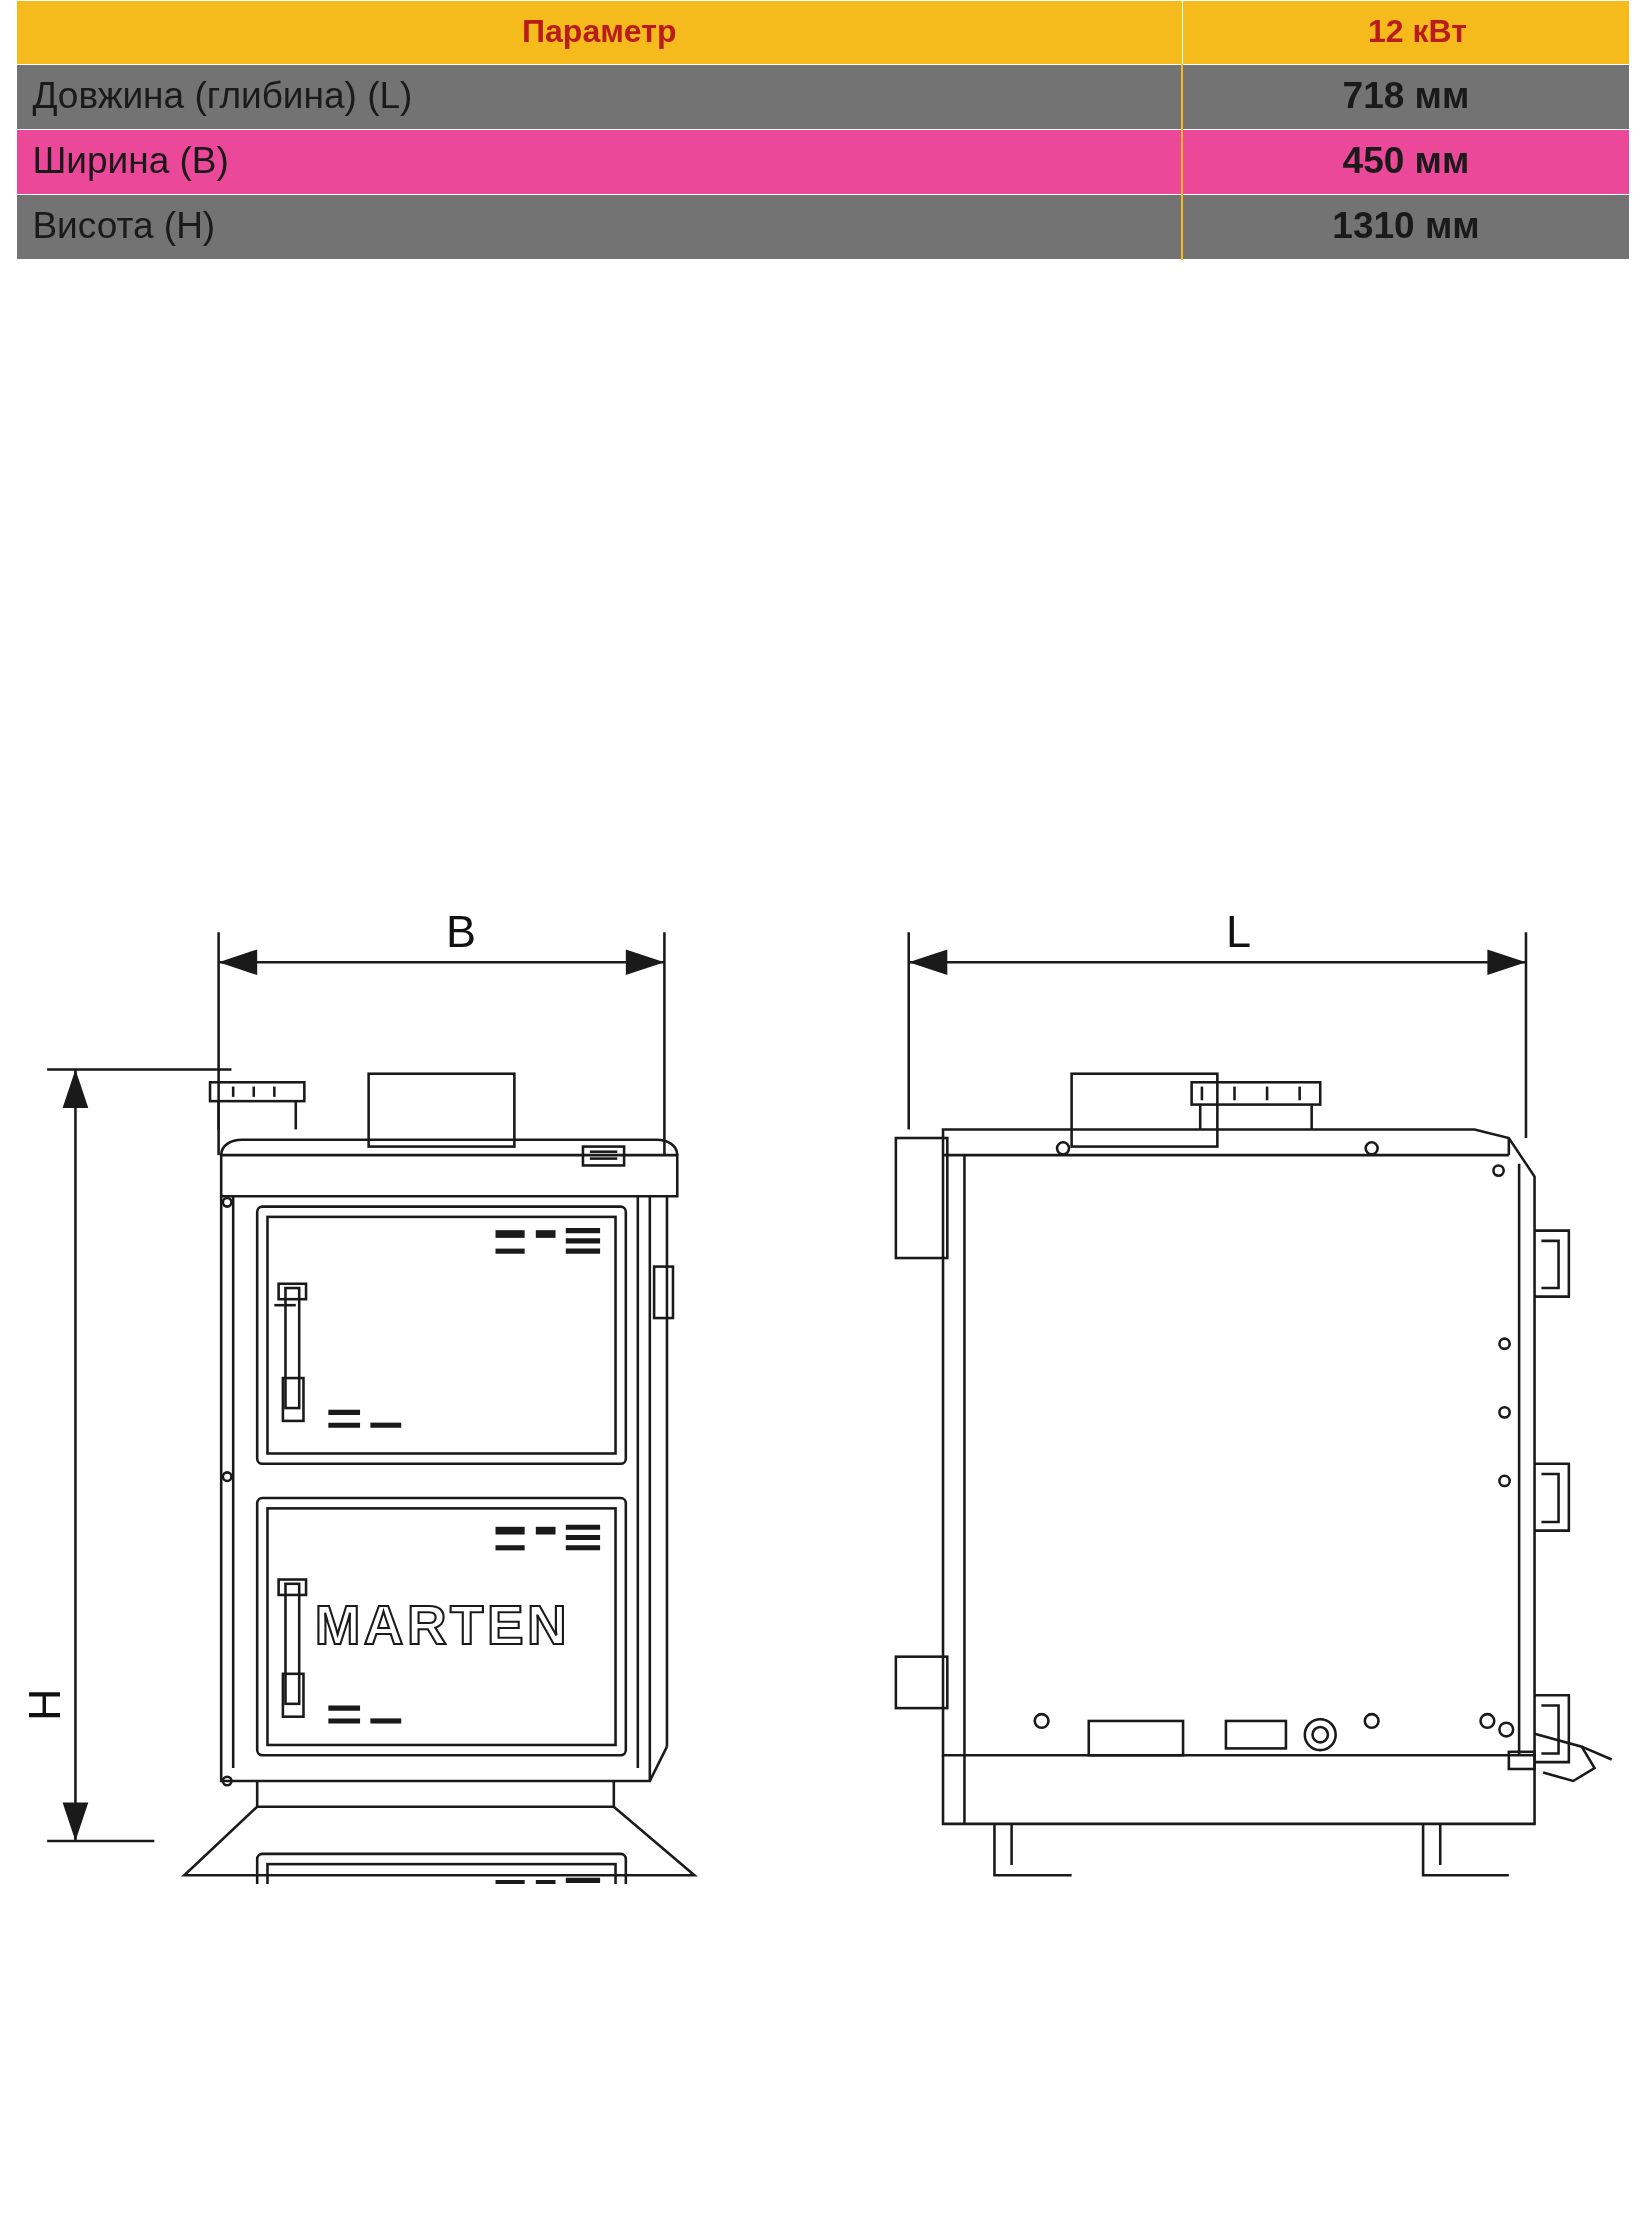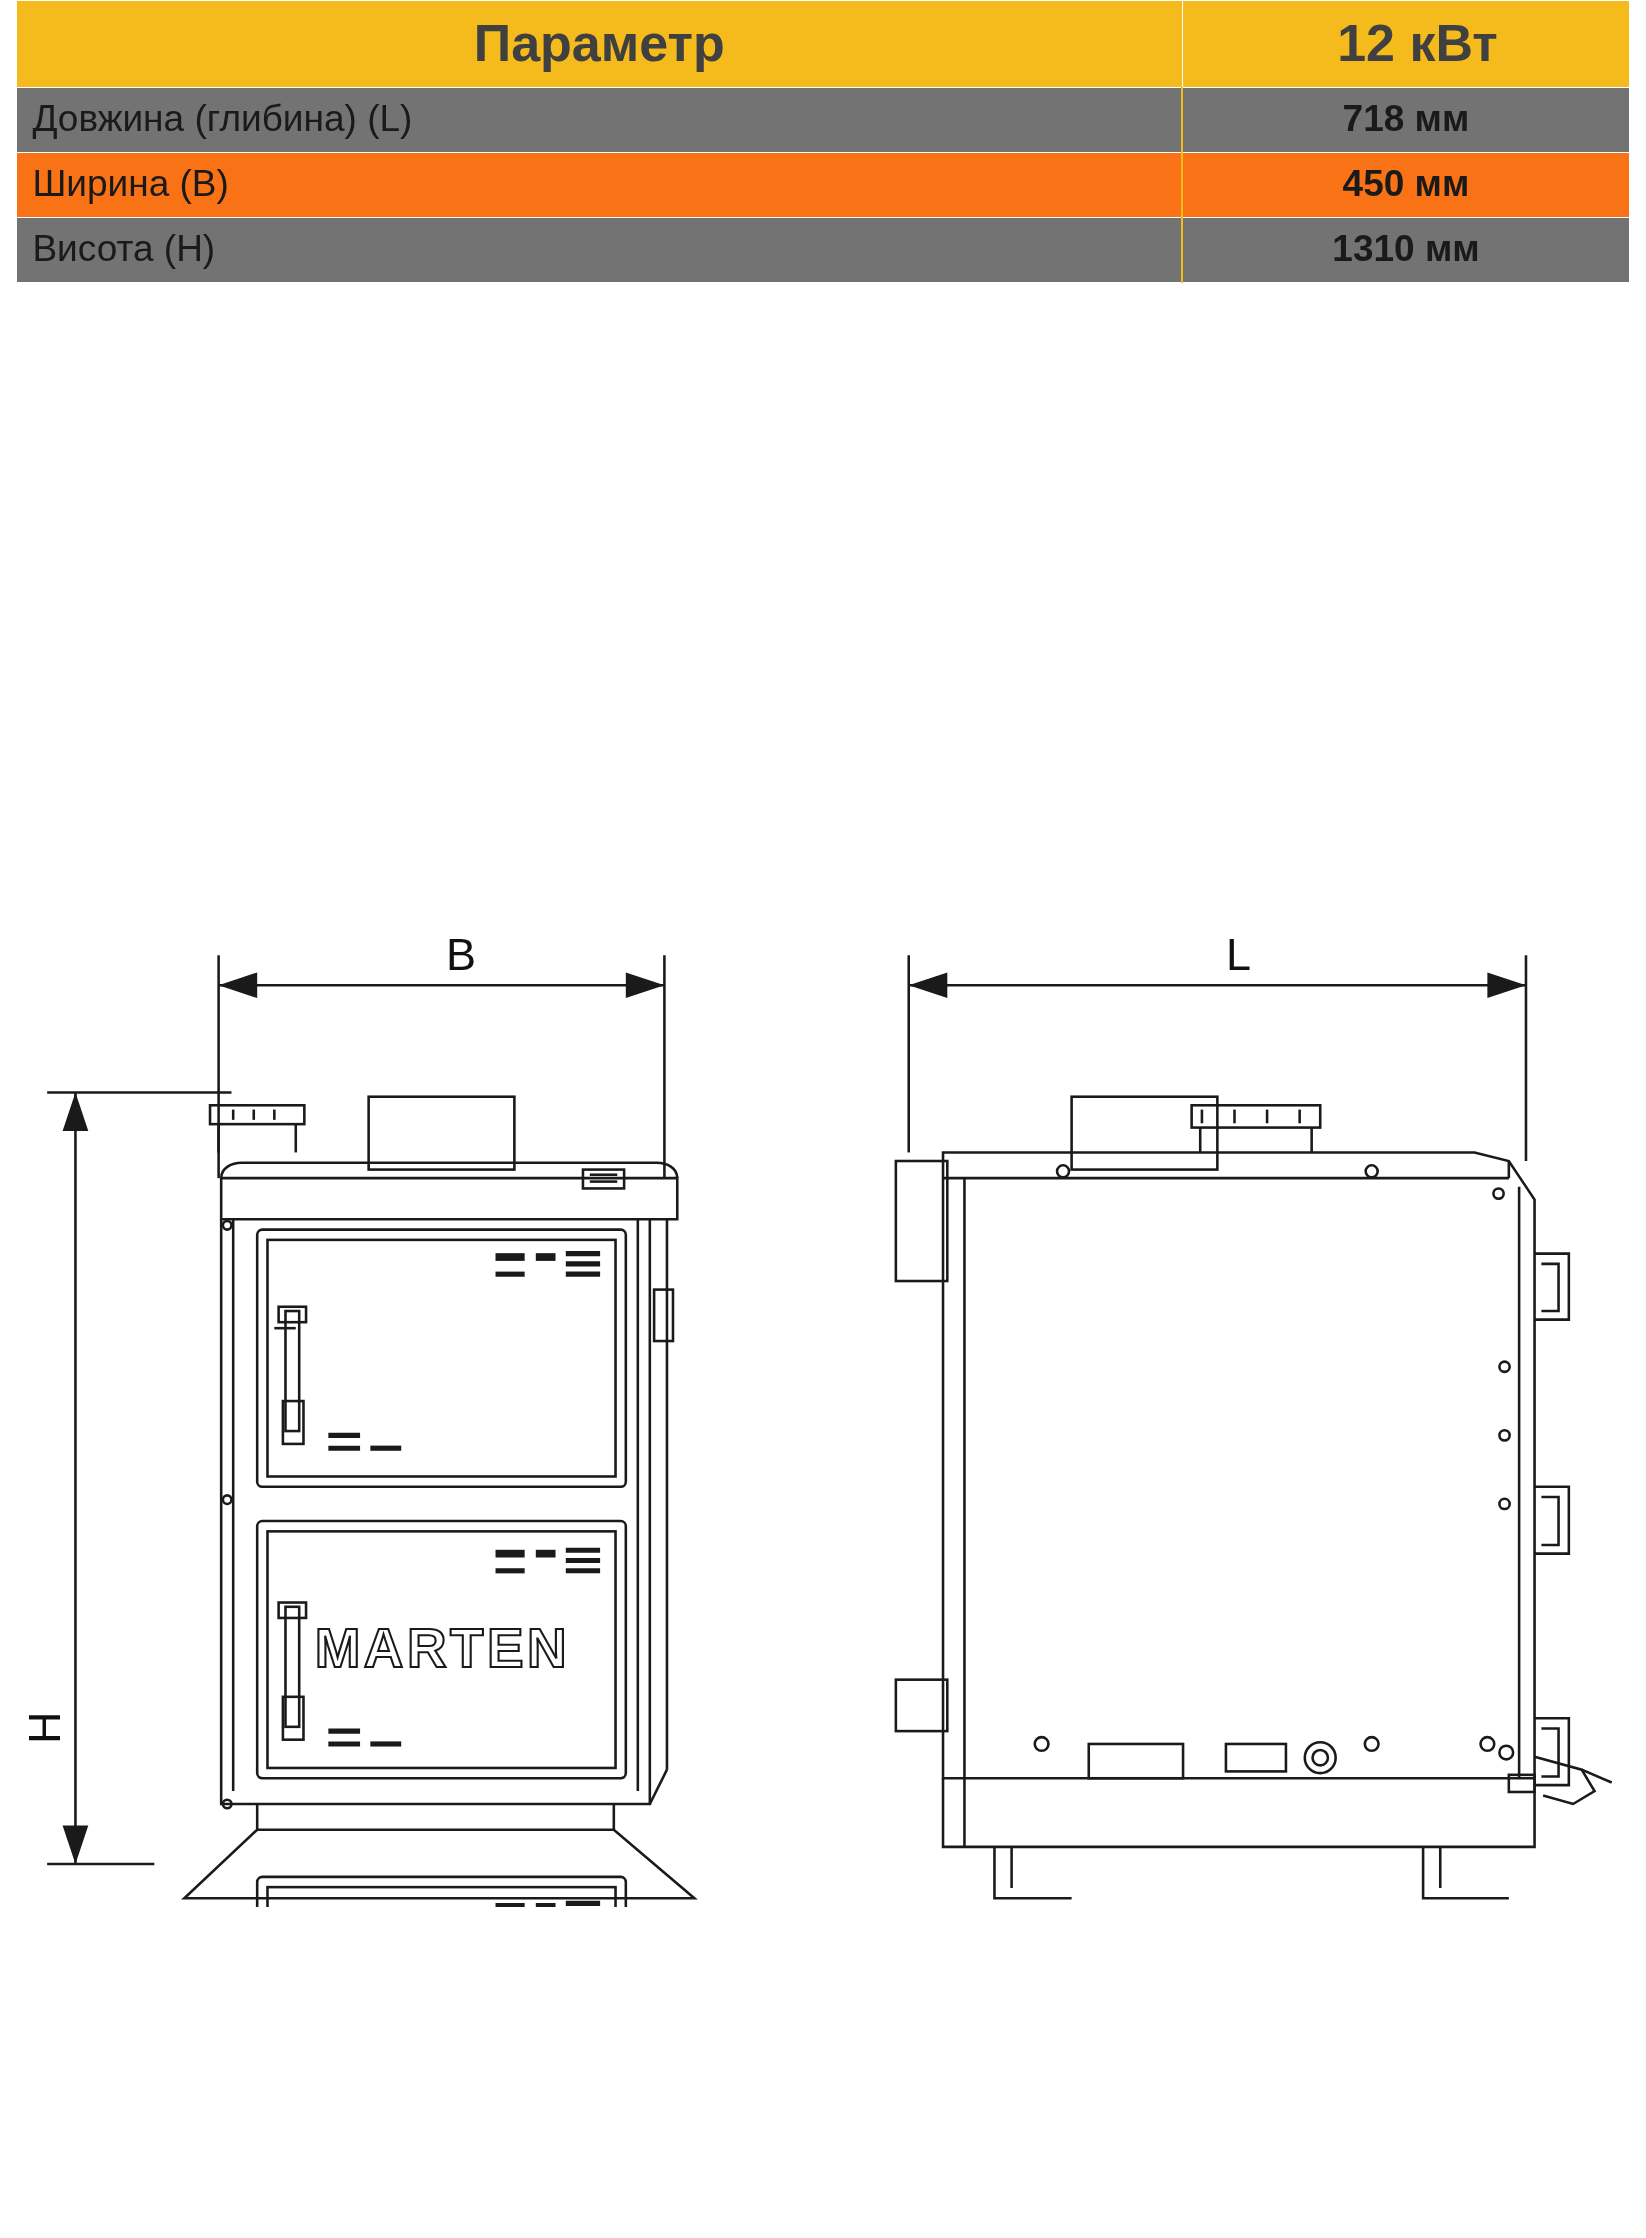--- a/index.html
+++ b/index.html
@@ -23,38 +23,38 @@
     margin: 0 auto;
     border-collapse: collapse;
     table-layout: fixed;
     font-size: 37px;
   }
   .spec-table col.c-param { width: 1165px; }
   .spec-table col.c-value { width: 447px; }
 
   .spec-table th {
     background: #f5bb1d;
-    color: #404040;
+    color: #b91c1c;
     font-weight: bold;
-    font-size: 52px;
+    font-size: 32px;
     text-align: center;
     padding: 12px 8.6px 13.7px 8.6px;
     border: 1.7px solid #ffffff;
   }
   .spec-table th.th-param { border-left: none; }
   .spec-table th.th-value { border-right: none; padding-left: 32px; }
 
   .spec-table td {
     border-bottom: 1.7px solid #ffffff;
     padding: 8.6px 10.3px 10.3px 10.3px;
     vertical-align: middle;
     line-height: 1.22;
   }
   .spec-table tr.row-odd td { background: #737373; }
-  .spec-table tr.row-even td { background: #f97316; }
+  .spec-table tr.row-even td { background: #ec4899; }
 
   .spec-table td.cell-param {
     text-align: left;
     border-right: 2.6px solid #f5bb1d;
     padding-left: 15.4px;
   }
   .spec-table td.cell-value {
     text-align: center;
     font-weight: bold;
   }

